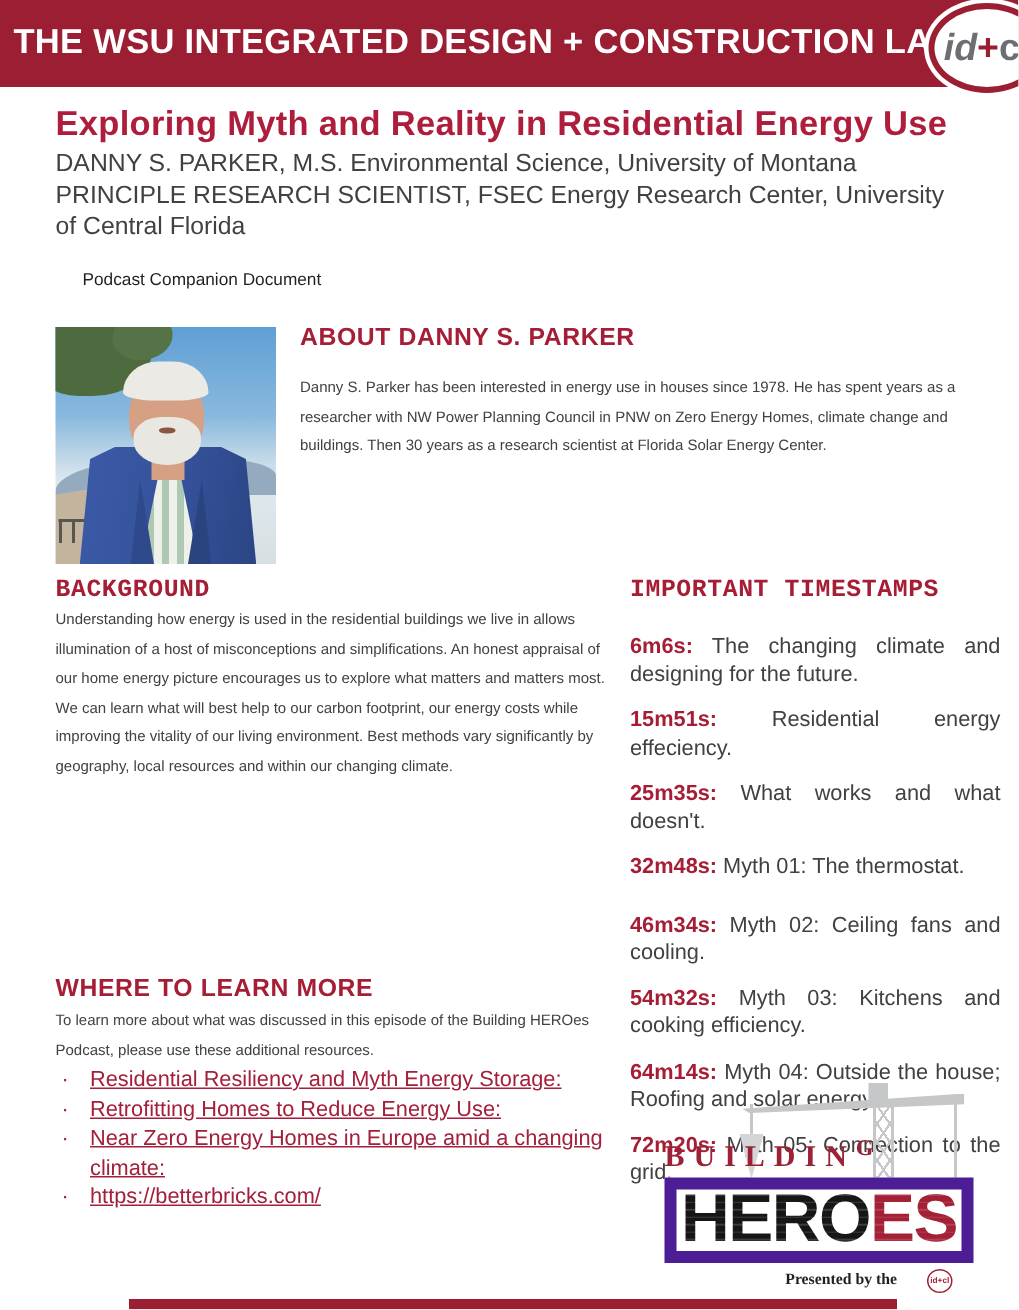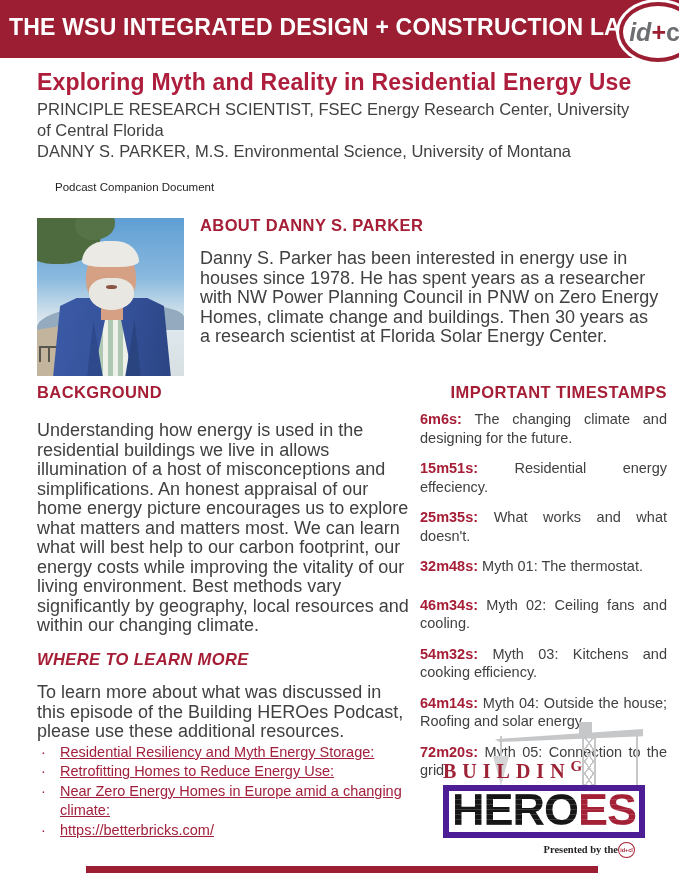--- a/index.html
+++ b/index.html
@@ -39,36 +39,36 @@
   .lapel-l { position:absolute; left:50px; bottom:-2px; width:16px; height:58px; background:#2e4a8c; clip-path:polygon(40% 0, 100% 100%, 0 100%); }
   .lapel-r { position:absolute; left:88px; bottom:-2px; width:16px; height:58px; background:#2a4480; clip-path:polygon(60% 0, 100% 100%, 0 100%); }
   .neck { position:absolute; left:64px; top:88px; width:22px; height:14px; background:#d6a084; }
   .head { position:absolute; left:49px; top:30px; width:50px; height:60px; background:#d6a084; border-radius:48% 48% 46% 46%; }
   .hair { position:absolute; left:45px; top:23px; width:57px; height:26px; background:#eceae5; border-radius:50% 50% 45% 45% / 95% 95% 25% 25%; }
   .beard { position:absolute; left:52px; top:60px; width:45px; height:32px; background:#e9e7e1; border-radius:42% 42% 50% 50%; }
   .mouth { position:absolute; left:69px; top:67px; width:11px; height:4px; background:#8a5543; border-radius:45%; }
 
   
   .sec-head { color:#a51e36; font-size:16.5px; font-weight:bold; letter-spacing:0.4px; }
-  .body-txt { color:#414042; font-size:18px; line-height:19.5px; }
+  .body-txt { color:#414042; font-size:10px; line-height:19.5px; }
 
   .about { position:absolute; left:200px; top:216px; width:460px; }
   .about .sec-head { margin-bottom:14px; }
 
   .background { position:absolute; left:37px; top:383px; width:372px; }
-  .background .sec-head { margin-bottom:19px; }
+  .background .sec-head { margin-bottom:2px;font-family:Liberation Mono, monospace; }
 
   .timestamps { position:absolute; left:420px; top:383px; width:247px; }
-  .timestamps .sec-head { text-align:right; margin-bottom:8px; }
+  .timestamps .sec-head { text-align:left; margin-bottom:20px;font-family:Liberation Mono, monospace; }
   .ts { color:#414042; font-size:14.5px; line-height:18.5px; text-align:justify; margin-bottom:12px; }
   .ts-time { color:#a61e36; font-weight:bold; }
   .ts.gap { margin-top:20px; }
 
   .learn { position:absolute; left:37px; top:650px; width:374px; }
-  .learn .sec-head { margin-bottom:14px;font-style:italic; }
+  .learn .sec-head { margin-bottom:2px; }
   .learn ul { list-style:none; margin-top:1px; }
   .learn li { display:flex; font-size:14.5px; line-height:19.5px; }
   .bullet { width:23px; flex:0 0 23px; color:#a3203c; text-align:left; padding-left:4px; }
   .res-link { color:#a3203c; text-decoration:underline; cursor:pointer; }
 
   
   .heroes { position:absolute; left:443px; top:720px; width:200px; height:132px; }
   .crane-jib { position:absolute; left:52px; top:9px; width:148px; height:13px; background:#c6c7c9;
                clip-path:polygon(0 78%, 100% 0, 100% 55%, 3% 100%); }
   .crane-cab { position:absolute; left:136px; top:2px; width:13px; height:13px; background:#c6c7c9; }
@@ -76,29 +76,29 @@
                  border-left:2px solid #c6c7c9; border-right:2px solid #c6c7c9;
                  background:repeating-linear-gradient(55deg, #c6c7c9 0 1.5px, transparent 1.5px 7px),
                             repeating-linear-gradient(-55deg, #c6c7c9 0 1.5px, transparent 1.5px 7px); }
   .crane-cable-l { position:absolute; left:57px; top:16px; width:2px; height:22px; background:#c6c7c9; }
   .crane-pennant { position:absolute; left:50px; top:36px; width:16px; height:30px; background:#d4d5d7;
                    clip-path:polygon(0 0, 100% 0, 50% 100%); }
   .crane-cable-r { position:absolute; left:193px; top:12px; width:2px; height:100px; background:#c6c7c9; }
   .heroes-text { position:absolute; left:0; top:38px; width:200px; }
   .bld-line { color:#9d2235; font-family:"Liberation Serif", serif; font-weight:bold; font-size:20px; letter-spacing:6px; white-space:nowrap; }
   .bld-g { font-size:15px; vertical-align:7px; letter-spacing:0; }
-  .hero-box { display:inline-block; border:6px solid #4c1d95; line-height:0.82; padding:1px 3px 3px 3px; margin-top:2px; background:#fff; }
+  .hero-box { display:inline-block; border:8px solid #4c1d95; line-height:0.82; padding:1px 3px 3px 3px; margin-top:2px; background:#fff; }
   .hero-word { font-weight:bold; font-size:45px; letter-spacing:-1px; white-space:nowrap; }
   .hero-black { background:linear-gradient(#161616,#161616),
                 repeating-linear-gradient(0deg,#444 0 1px, transparent 1px 5px);
                 background:repeating-linear-gradient(0deg, #3d3d3d 0 1px, #161616 1px 5px);
                 -webkit-background-clip:text; background-clip:text; color:transparent; -webkit-text-fill-color:transparent; }
   .hero-red { background:repeating-linear-gradient(0deg, #b04055 0 1px, #a32035 1px 5px);
               -webkit-background-clip:text; background-clip:text; color:transparent; -webkit-text-fill-color:transparent; }
-  .presented { margin-top:4px; text-align:right; font-family:"Liberation Serif", serif; font-weight:bold; font-size:10.5px; color:#231f20; padding-right:8px; display:flex; align-items:center; justify-content:flex-end; gap:0; }
+  .presented { margin-top:4px; text-align:right; font-family:"Liberation Serif", serif; font-weight:bold; font-size:10.5px; color:#231f20; padding-right:8px; display:flex; align-items:center; justify-content:flex-end; gap:20px; }
   .mini-badge { display:inline-flex; align-items:center; justify-content:center; width:17px; height:16px; border:1.5px solid #a32035; border-radius:50%; color:#a32035; font-size:5.5px; font-weight:bold; font-family:"Liberation Sans", sans-serif; }
 
   
   .footer-bar { position:absolute; left:86px; top:866px; width:512px; height:7px; background:#9b1e33; }
 </style>
 </head>
 <body>
 
 <div class="page">
 
@@ -106,22 +106,22 @@
     <div class="header-title">THE WSU INTEGRATED DESIGN + CONSTRUCTION LAB</div>
   </div>
   <div class="logo-oval">
     <span class="t">
       <span class="logo-id">id</span><span class="logo-plus">+</span><span class="logo-cl">cl</span>
     </span>
   </div>
 
   <h1 class="doc-title">Exploring Myth and Reality in Residential Energy Use</h1>
   <div class="byline">
+    <div>DANNY S. PARKER, M.S. Environmental Science, University of Montana</div>
     <div>PRINCIPLE RESEARCH SCIENTIST,  FSEC Energy Research Center, University of Central Florida</div>
-    <div>DANNY S. PARKER, M.S. Environmental Science, University of Montana</div>
   </div>
   <div class="doc-label">Podcast Companion Document</div>
 
   <div class="photo">
     <div class="tree"></div>
     <div class="tree-b"></div>
     <div class="hill"></div>
     <div class="ground"></div>
     <div class="fence"></div>
     <div class="blazer"></div>

